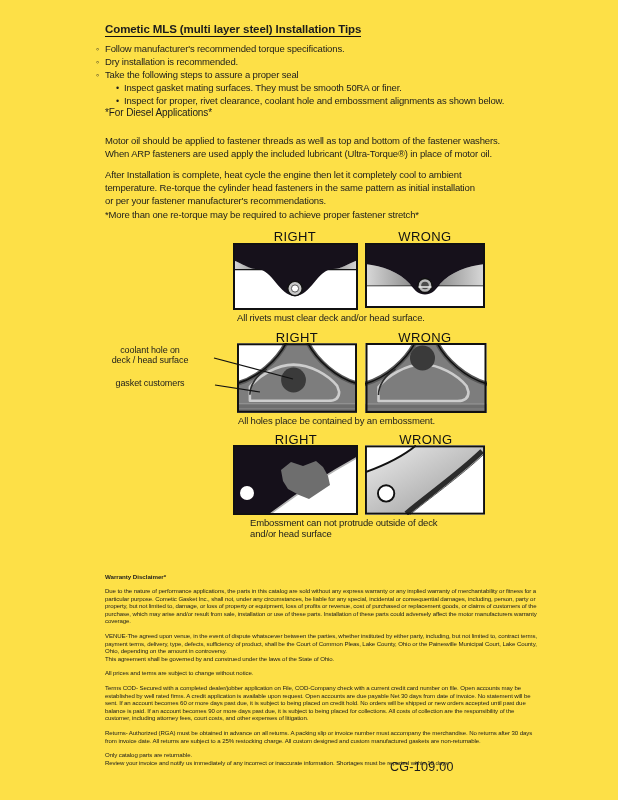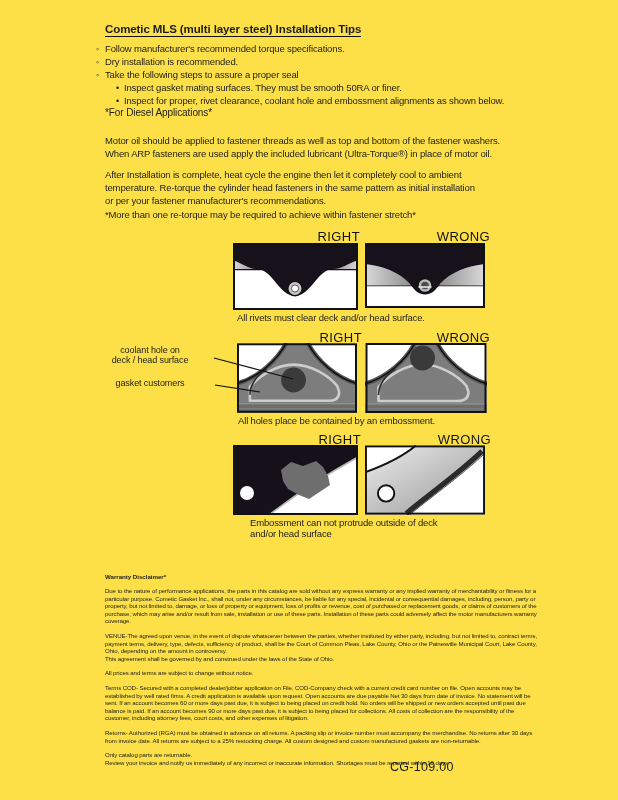--- a/index.html
+++ b/index.html
@@ -16,21 +16,21 @@
   }
   
   .b-row { left:96px; font-size:9.5px; letter-spacing:-0.15px; white-space:nowrap; }
   .b-row .mk { display:inline-block; width:9px; font-size:9px; }
   .sb-row { left:116px; font-size:9.5px; letter-spacing:-0.15px; white-space:nowrap; }
   .sb-row .mk { display:inline-block; width:8px; font-size:9px; }
   
   .diesel-h { left:105px; top:107px; font-size:10px; font-weight:normal; letter-spacing:-0.1px; }
   .body-p { left:105px; font-size:9.5px; line-height:13px; letter-spacing:-0.15px; white-space:pre-line; }
   
-  .fig-label { font-size:13px; letter-spacing:0.4px; color:#111; text-align:right; width:130px; white-space:nowrap; }
+  .fig-label { font-size:13px; letter-spacing:0.4px; color:#111; text-align:center; width:130px; white-space:nowrap; }
   .fig-caption { font-size:9.5px; letter-spacing:-0.15px; line-height:11px; white-space:pre-line; }
   .callout { font-size:9px; line-height:9.5px; letter-spacing:-0.1px; text-align:center; white-space:pre-line; }
   .fig-box { display:block; }
   .overlay { pointer-events:none; z-index:10; }
   
   .legal { left:105px; top:573px; width:434px; }
   .legal h3 { margin:0 0 7px 0; font-size:6.2px; font-weight:bold; letter-spacing:-0.05px; }
   .legal p { margin:0 0 7px 0; font-size:6.1px; line-height:7.6px; letter-spacing:-0.1px; white-space:pre-line; }
   
   .doc-code { left:390px; top:760px; font-size:12.5px; letter-spacing:0.3px; }
@@ -47,21 +47,21 @@
   <div class="abs b-row" style="top:69px;"><span class="mk">◦</span><span>Take the following steps to assure a proper seal</span></div>
   <div class="abs sb-row" style="top:82px;"><span class="mk">•</span><span>Inspect gasket mating surfaces.  They must be smooth 50RA or finer.</span></div>
   <div class="abs sb-row" style="top:95px;"><span class="mk">•</span><span>Inspect for proper, rivet clearance, coolant hole and embossment alignments as shown below.</span></div>
 
   <div class="abs diesel-h">*For Diesel Applications*</div>
   <div class="abs body-p" style="top:134px;">Motor oil should be applied to fastener threads as well as top and bottom of the fastener washers.
 When ARP fasteners are used apply the included lubricant (Ultra-Torque®) in place of motor oil.</div>
   <div class="abs body-p" style="top:168px;">After Installation is complete, heat cycle the engine then let it completely cool to ambient
 temperature. Re-torque the cylinder head fasteners in the same pattern as initial installation
 or per your fastener manufacturer's recommendations.</div>
-  <div class="abs body-p" style="top:208px;">*More than one re-torque may be required to achieve within fastener stretch*</div>
+  <div class="abs body-p" style="top:208px;">*More than one re-torque may be required to achieve proper fastener stretch*</div>
 
   <div class="abs fig-label" style="left:230px; top:229px;">RIGHT</div>
   <div class="abs fig-label" style="left:360px; top:229px;">WRONG</div>
 
   <svg class="abs fig-box" style="left:233px; top:243px;" width="125" height="67" viewBox="0 0 125 67">
     <defs>
       <linearGradient id="gwL" x1="0" y1="0" x2="1" y2="0">
         <stop offset="0" stop-color="#dadada"></stop>
           <stop offset="1" stop-color="#8f8f8f"></stop>
       </linearGradient>

